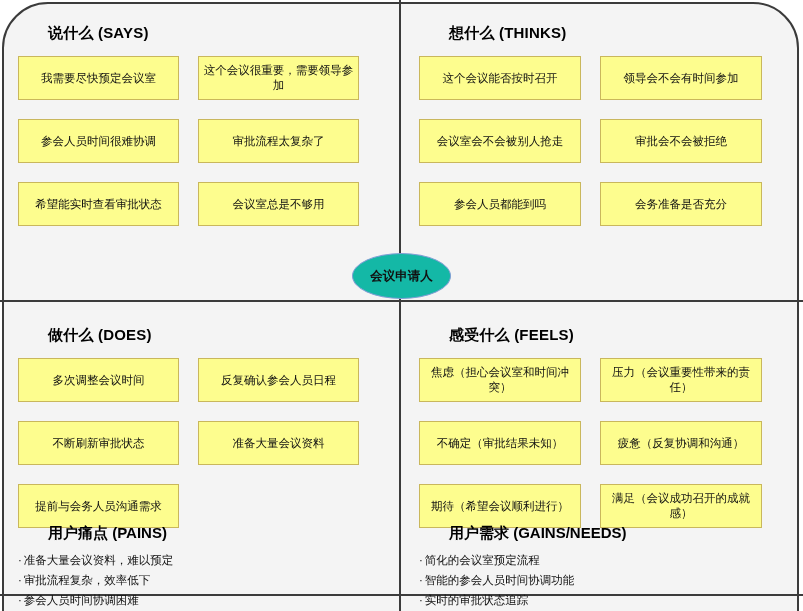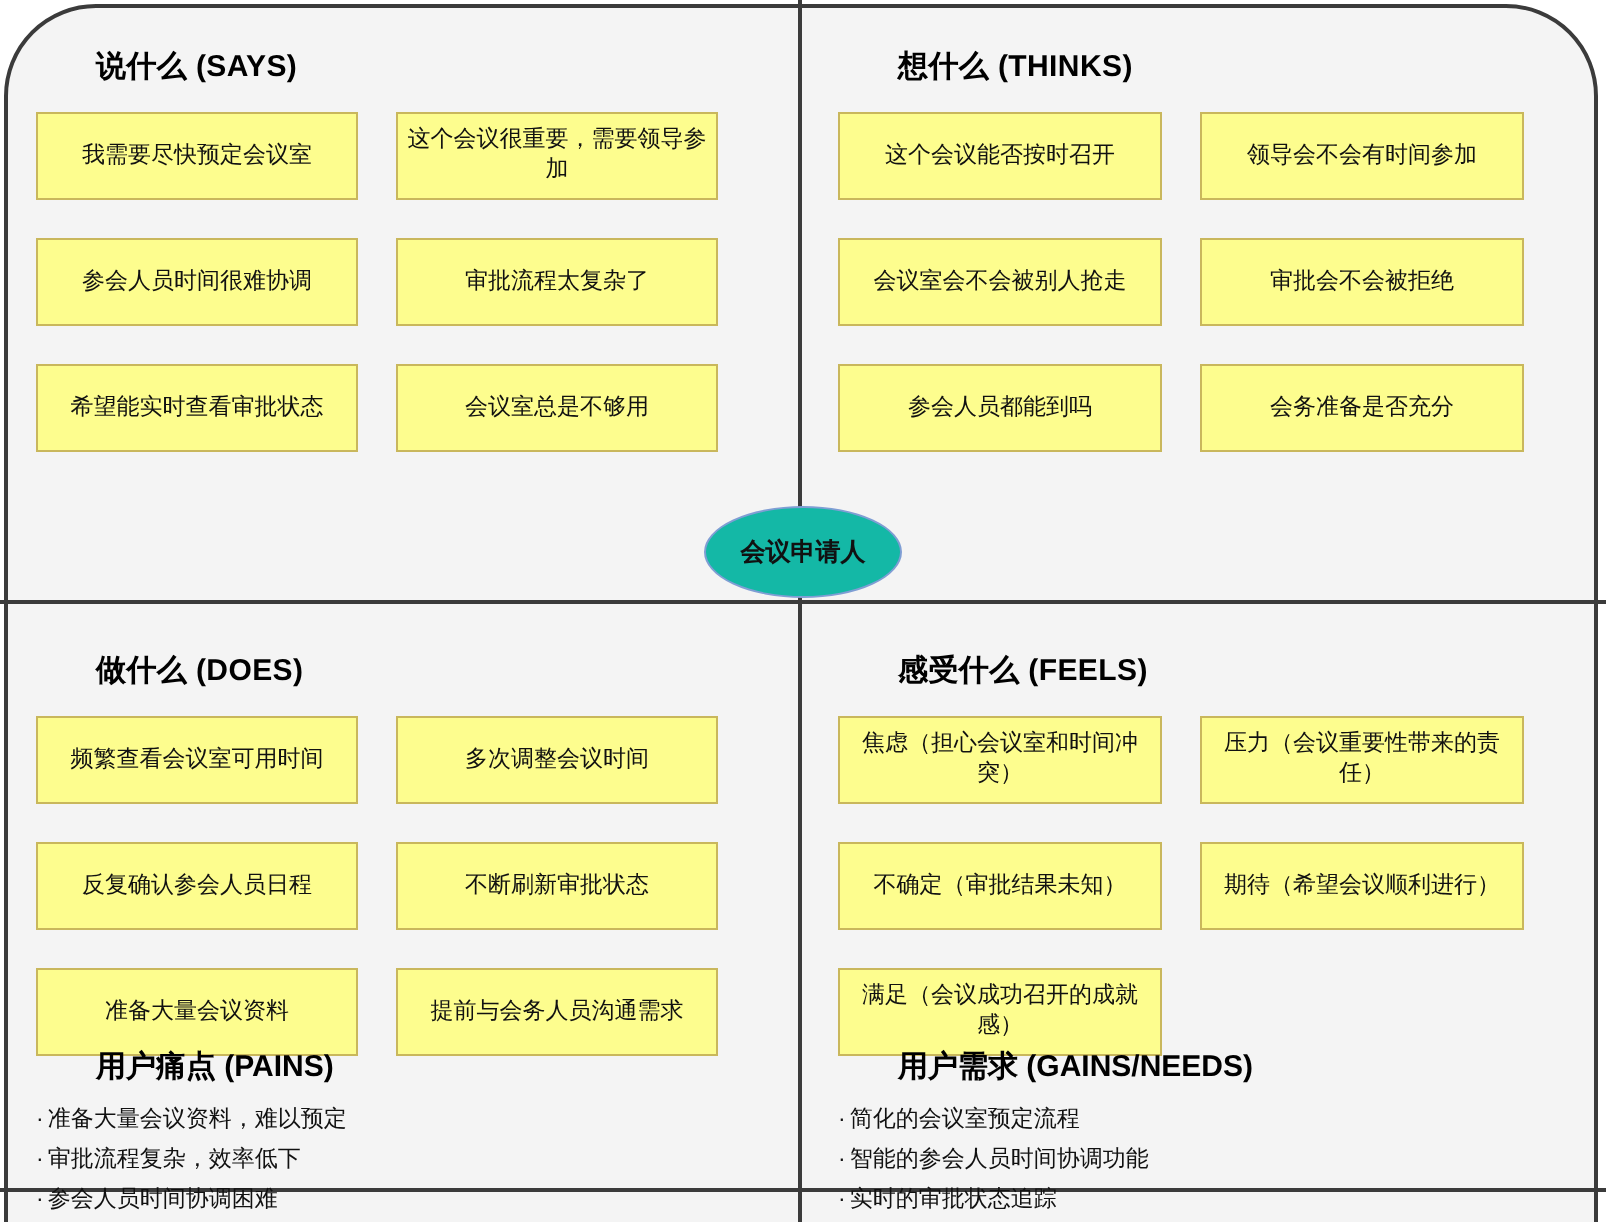--- a/index.html
+++ b/index.html
@@ -192,35 +192,35 @@
     <div class="note">会议室会不会被别人抢走</div>
     <div class="note">审批会不会被拒绝</div>
     <div class="note">参会人员都能到吗</div>
     <div class="note">会务准备是否充分</div>
   </div>
 </div>
 
 <div class="quad" id="quad-does">
   <div class="quad-title">做什么 (DOES)</div>
   <div class="notes-grid">
-    <div class="note">频繁查看会议室可用时间</div>
     <div class="note">多次调整会议时间</div>
     <div class="note">反复确认参会人员日程</div>
     <div class="note">不断刷新审批状态</div>
     <div class="note">准备大量会议资料</div>
     <div class="note">提前与会务人员沟通需求</div>
   </div>
 </div>
 
 <div class="quad" id="quad-feels">
   <div class="quad-title">感受什么 (FEELS)</div>
   <div class="notes-grid">
     <div class="note">焦虑（担心会议室和时间冲突）</div>
     <div class="note">压力（会议重要性带来的责任）</div>
     <div class="note">不确定（审批结果未知）</div>
+    <div class="note">疲惫（反复协调和沟通）</div>
     <div class="note">期待（希望会议顺利进行）</div>
     <div class="note">满足（会议成功召开的成就感）</div>
   </div>
 </div>
 
 <div id="persona">会议申请人</div>
 
 <div class="strip" id="strip-pains">
   <div class="strip-title">用户痛点 (PAINS)</div>
   <ul class="strip-list">

